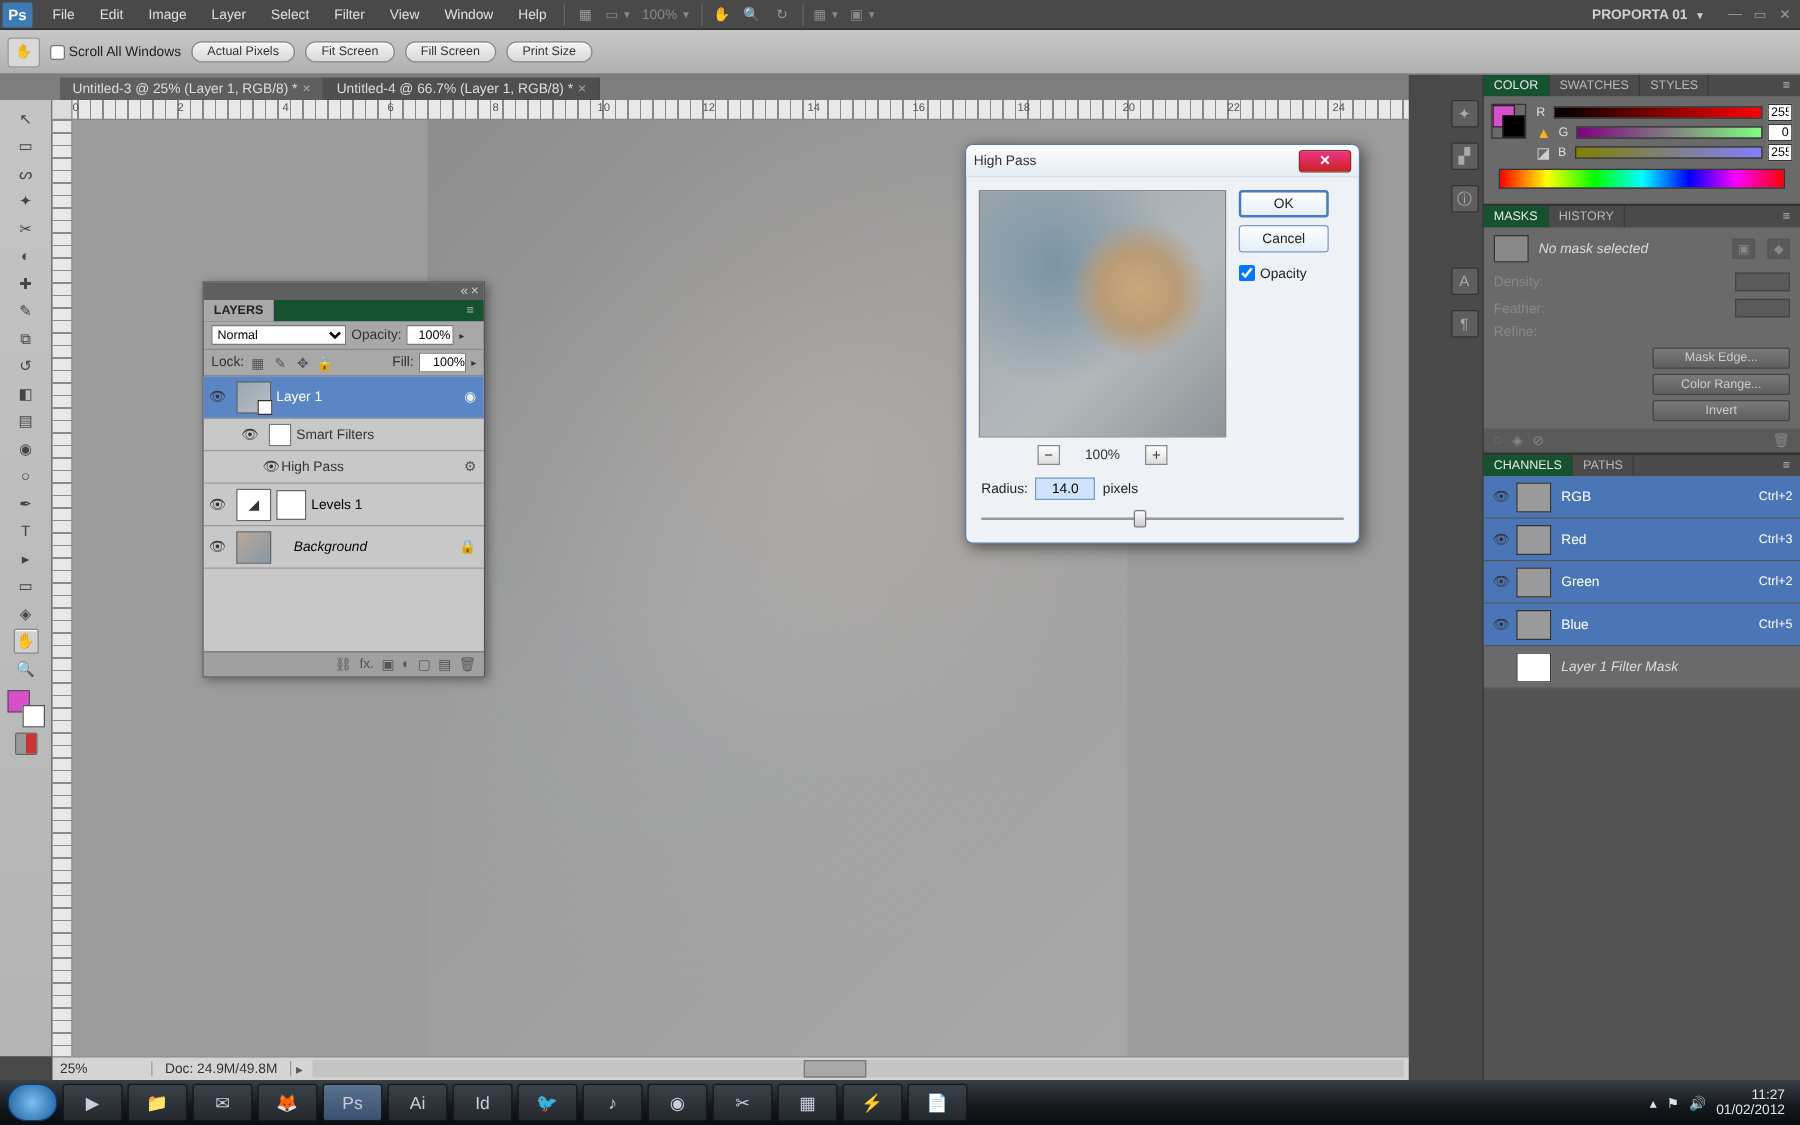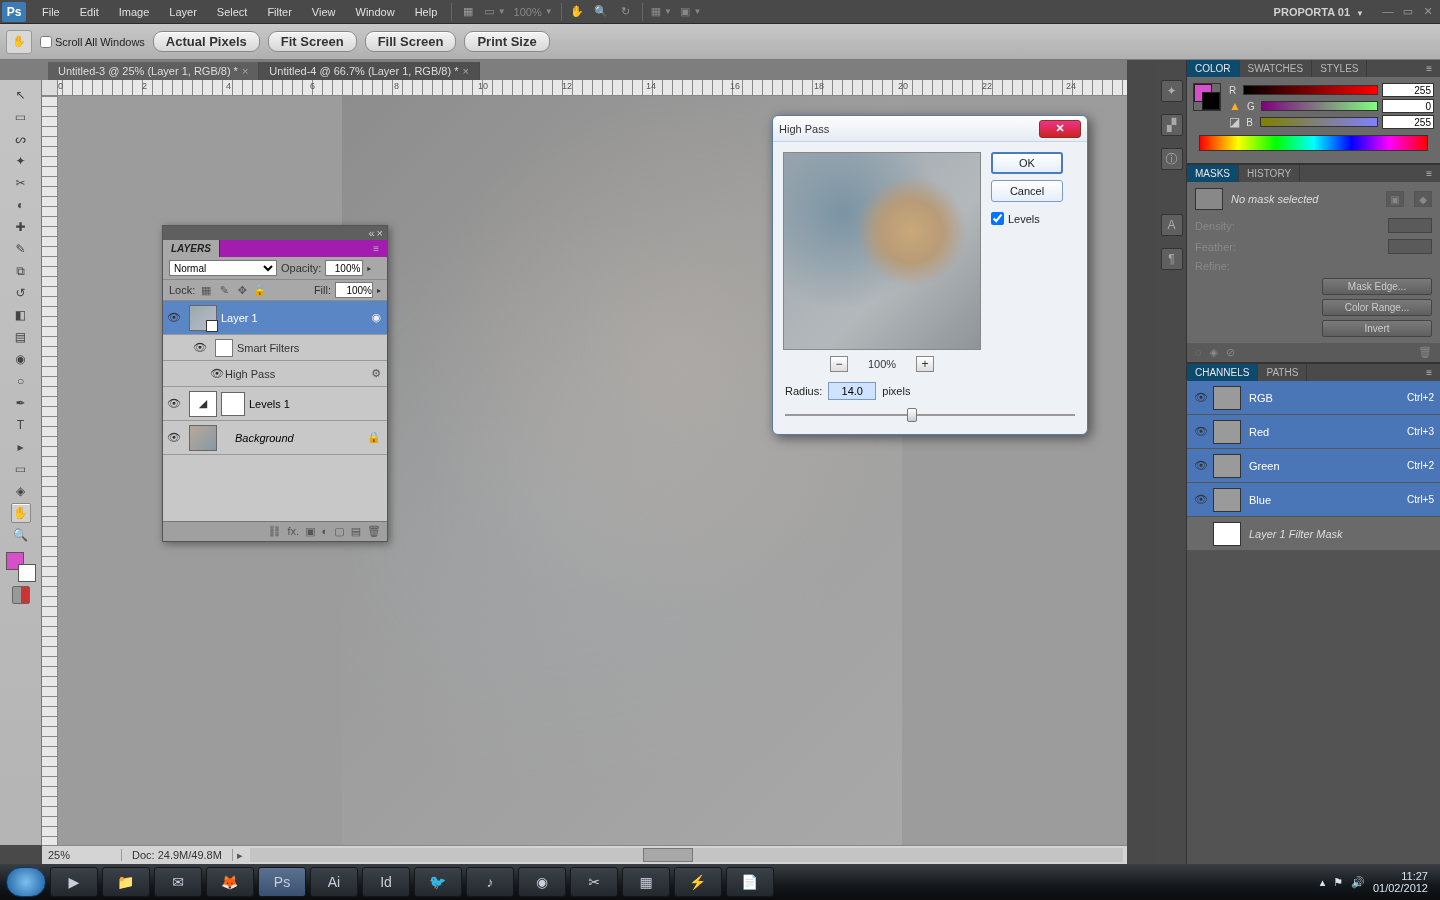--- a/index.html
+++ b/index.html
@@ -15,21 +15,21 @@
 .menubar .arrow { font-size:8px; margin-left:3px; }
 .menubar .workspace { margin-left:auto; color:#d0d0d0; font-weight:bold; padding:2px 8px;text-align:center; }
 .menubar .win-ctrl { display:flex; margin-left:6px; }
 .menubar .win-ctrl span { width:16px; text-align:center; color:#999; margin:0 2px; }
 
 
 .optionsbar { height:36px; background:linear-gradient(#c8c8c8,#b0b0b0); border-bottom:1px solid #7a7a7a; display:flex; align-items:center; padding:0 6px; gap:8px; }
 .optionsbar .tool-ico { width:26px; height:24px; background:#d8d8d8; border:1px solid #999; border-radius:3px; display:flex; align-items:center; justify-content:center; }
 .optionsbar .chk { display:flex; align-items:center; gap:3px; color:#222; }
 .optionsbar input[type=checkbox] { width:12px; height:12px; }
-.optionsbar .pillbtn { background:linear-gradient(#f4f4f4,#d8d8d8); border:1px solid #8a8a8a; border-radius:9px; padding:2px 12px; color:#333; font-size:13px; box-shadow:inset 0 1px 0 #fff;font-weight:bold; }
+.optionsbar .pillbtn { background:linear-gradient(#f4f4f4,#d8d8d8); border:1px solid #8a8a8a; border-radius:9px; padding:2px 12px; color:#333; font-size:10px; box-shadow:inset 0 1px 0 #fff; }
 
 
 .doctabs { height:20px; background:#7e7e7e; display:flex; align-items:flex-end; padding-left:48px; position:absolute; top:60px; left:0; width:1127px; }
 .doctabs .tab { padding:3px 10px; background:#5f5f5f; color:#ddd; font-size:10px; border-right:1px solid #4a4a4a; display:flex; align-items:center; gap:4px; }
 .doctabs .tab.active { background:#4f4f4f; }
 .doctabs .tab .close { color:#aaa; }
 .ruler-h { position:absolute; top:80px; left:42px; height:16px; width:1085px; background:#e8e8e8; border-bottom:1px solid #888; font-size:9px; color:#666; }
 .ruler-h::before{ content:""; position:absolute; left:0; right:0; height:16px; background:repeating-linear-gradient(to right,#888 0,#888 1px,transparent 1px,transparent 10px); }
 .ruler-v { position:absolute; top:96px; left:42px; width:16px; height:749px; background:#e8e8e8; border-right:1px solid #888; }
 .ruler-v::before{ content:""; position:absolute; top:0; bottom:0; width:16px; background:repeating-linear-gradient(to bottom,#888 0,#888 1px,transparent 1px,transparent 10px); }
@@ -58,37 +58,37 @@
 
 
 .rightcol { position:absolute; top:60px; right:0; width:283px; height:804px; background:#535353; display:flex; }
 .dock-strip { width:30px; background:#4a4a4a; border-right:1px solid #333; display:flex; flex-direction:column; align-items:center; padding-top:20px; gap:12px; }
 .dock-strip .dicon { width:22px; height:22px; background:#5f5f5f; border:1px solid #333; border-radius:2px; display:flex; align-items:center; justify-content:center; color:#aaa; font-size:12px; }
 .panels { flex:1; display:flex; flex-direction:column; }
 
 
 .panel-tabs { display:flex; background:#4a4a4a; }
 .ptab { padding:3px 8px; color:#b8b8b8; font-size:10px; border-right:1px solid #3a3a3a; }
-.ptab.active { background:#0c4a6e; color:#e8e8e8; }
+.ptab.active { background:#14532d; color:#e8e8e8; }
 .panel-body { background:#6a6a6a; color:#ddd; }
 .panel-hr { height:2px; background:#333; }
 
 
 .color-body { padding:6px; }
 .color-body .chip { width:28px; height:28px; border:1px solid #333; position:relative; float:left; margin-right:6px; }
 .color-body .chip .fg { position:absolute; top:0; left:0; width:18px; height:18px; background:#d850c9; border:1px solid #222; }
 .color-body .chip .bg { position:absolute; bottom:0; right:0; width:18px; height:18px; background:#000; border:1px solid #222; }
 .color-body .sliders { margin-left:36px; }
 .color-body .srow { display:flex; align-items:center; gap:4px; margin-bottom:2px; }
 .color-body .srow .lab { width:10px; color:#ddd; font-size:10px; }
 .color-body .srow .bar { flex:1; height:10px; border:1px solid #333; }
 .color-body .srow .rbar { background:linear-gradient(to right,#000,#f00); }
 .color-body .srow .gbar { background:linear-gradient(to right,#800080,#80ff80); }
 .color-body .srow .bbar { background:linear-gradient(to right,#808000,#8080ff); }
-.color-body .srow input { width:52px; height:14px; font-size:10px; text-align:right; background:#fff; border:1px solid #333; padding:0 2px; }
+.color-body .srow input { width:20px; height:14px; font-size:10px; text-align:right; background:#fff; border:1px solid #333; padding:0 2px; }
 .color-body .warn { color:#ffb020; font-size:12px; margin-right:2px; }
 .spectrum { height:16px; margin:4px 6px 6px; background:linear-gradient(to right,red,yellow,lime,cyan,blue,magenta,red); border:1px solid #333; }
 
 
 .masks-body { padding:6px 8px; min-height:160px; }
 .masks-body .mtitle { display:flex; align-items:center; gap:8px; margin-bottom:8px; }
 .masks-body .mthumb { width:28px; height:22px; background:#888; border:1px solid #333; }
 .masks-body .mlabel { font-style:italic; color:#ddd; flex:1; }
 .masks-body .micon { width:18px; height:16px; border:1px solid #555; margin-left:2px; display:flex; align-items:center; justify-content:center; color:#888; font-size:10px; background:#5a5a5a; }
 .masks-body .mrow { display:flex; align-items:center; margin:6px 0; color:#888; }
@@ -106,21 +106,21 @@
 .ch-row .name { flex:1; }
 .ch-row .shortcut { font-size:10px; }
 .ch-row.mask .name { font-style:italic; color:#ddd; }
 .ch-row.mask .thumb { background:#fff; }
 .ch-row.mask .eye { color:transparent; }
 
 
 .layers-panel { position:absolute; top:225px; left:162px; width:226px; background:#a8a8a8; border:1px solid #555; box-shadow:2px 2px 8px rgba(0,0,0,.4); z-index:40; }
 .layers-panel .titlebar { background:#5f5f5f; display:flex; align-items:center; height:14px; }
 .layers-panel .titlebar .dots { margin-left:auto; display:flex; gap:2px; padding:0 4px; color:#ccc; font-size:10px; }
-.layers-panel .tabrow { background:#a21caf;font-style:italic; }
+.layers-panel .tabrow { background:#14532d; }
 .layers-panel .tabrow .ptab.active { background:#a8a8a8; color:#222; font-weight:bold; }
 .layers-panel .controls { padding:3px 6px; display:flex; align-items:center; gap:4px; color:#333; font-size:10px; }
 .layers-panel .controls select, .layers-panel .controls input { font-size:10px; height:16px; border:1px solid #777; background:#fff; }
 .layers-panel .controls select { width:108px; }
 .layers-panel .controls input { width:38px; text-align:right; padding:0 2px; }
 .layers-panel .lockrow { padding:2px 6px; display:flex; align-items:center; gap:4px; color:#333; font-size:10px; border-top:1px solid #8a8a8a; border-bottom:1px solid #8a8a8a; }
 .layers-panel .lockrow .lico { width:14px; height:14px; display:inline-flex; align-items:center; justify-content:center; color:#555; }
 .layers-panel .layer-list { background:#c8c8c8; min-height:220px; }
 .lrow { display:flex; align-items:center; min-height:34px; border-bottom:1px solid #999; }
 .lrow.sel { background:#5b86c6; color:#fff; }
@@ -489,21 +489,21 @@
         <div class="zbtn">−</div>
         <span>100%</span>
         <div class="zbtn">+</div>
       </div>
     </div>
     <div class="sidebtns">
       <button class="dlgbtn primary">OK</button>
       <button class="dlgbtn">Cancel</button>
       <label class="chk2">
           <input type="checkbox" checked="" style="">
-          <span>Levels</span>
+          <span>Opacity</span>
         </label>
     </div>
   </div>
   <div class="radiusrow">
     <span>Radius:</span>
     <input value="14.0" style="">
     <span>pixels</span>
   </div>
   <div class="slider">
     <div class="track"></div>

